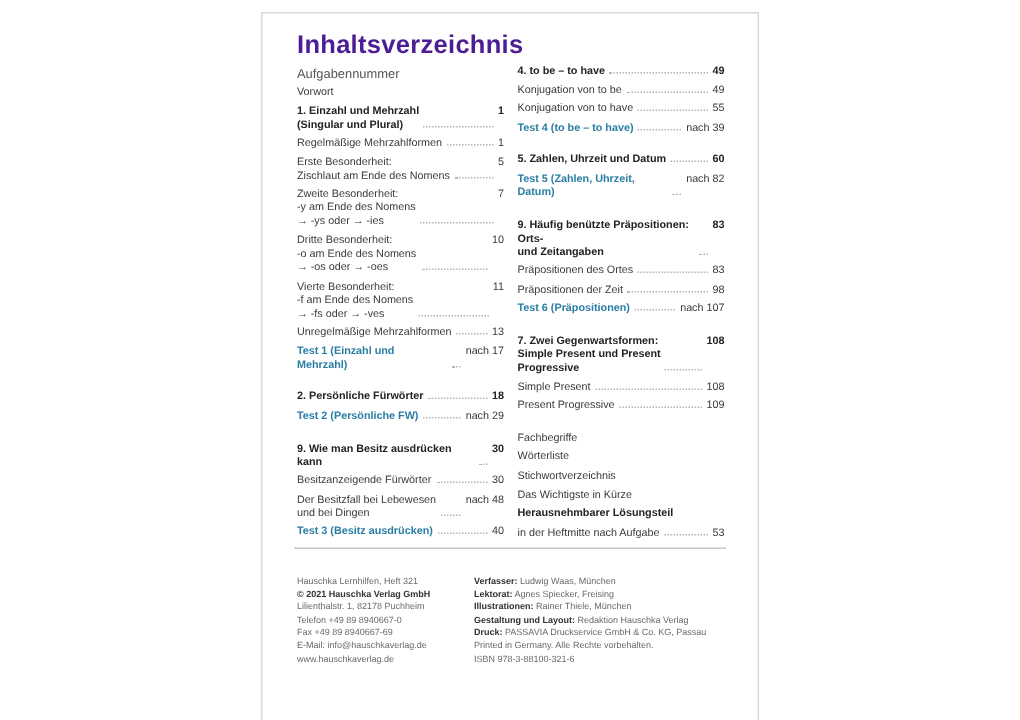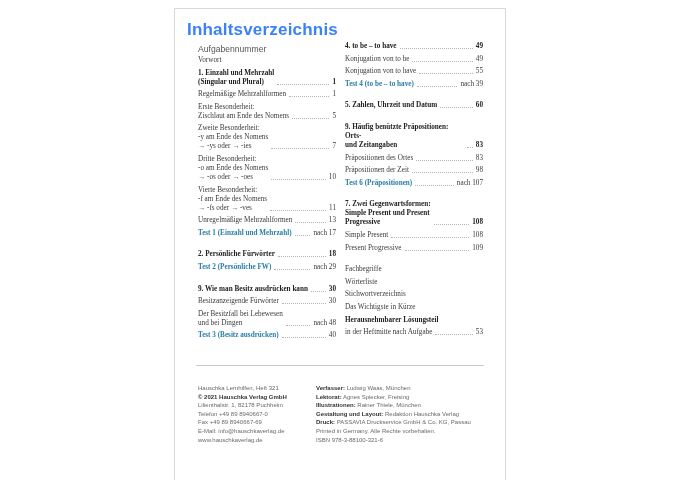--- a/index.html
+++ b/index.html
@@ -5,28 +5,28 @@
   html, body { margin: 0; padding: 0; }
   body {
     width: 680px; height: 480px; background: #ffffff; position: relative; overflow: hidden;
     font-family: "Liberation Sans", sans-serif; color: #3a3a3a;
   }
   .page {
     position: absolute; left: 174px; top: 8px; width: 332px; height: 476px;
     border: 1px solid #d8d8d8; background: #ffffff; box-sizing: border-box;
   }
   .title {
-    position: absolute; left: 187px; top: 20px; font-size: 17px; font-weight: bold;
-    color: #3b82f6; letter-spacing: 0.2px;
+    position: absolute; left: 198px; top: 20px; font-size: 17px; font-weight: bold;
+    color: #4c1d95; letter-spacing: 0.2px;
   }
   .col { position: absolute; width: 138px; font-size: 7.2px; line-height: 9px; }
   .col.left { left: 198px; top: 42px; }
   .col.right { left: 345px; top: 42px; }
   .hdr { font-size: 8.6px; color: #555; height: 14px; line-height: 14px; }
-  .row { display: flex; align-items: flex-end; margin-bottom: 3.6px; font-family: Liberation Serif, serif; }
+  .row { display: flex; margin-bottom: 3.6px; }
   .row .lbl { flex: 0 1 auto; white-space: pre-line; }
   .row .dots { flex: 1 1 auto; border-bottom: 1px dotted #b5b5b5; margin: 0 3px 2px 3px; min-width: 6px; }
   .row .pg { flex: 0 0 auto; text-align: right; }
   .row.plain .dots { border-bottom: none; }
   .bold { font-weight: bold; color: #222; }
   .test { font-weight: bold; color: #2a7ea5; }
   .gap { height: 9px; }
   .divider { position: absolute; left: 196px; top: 365px; width: 288px; border-top: 1px solid #c8c8c8; }
   .foot { position: absolute; font-size: 6px; line-height: 8.6px; color: #6a6a6a; }
   .foot.left { left: 198px; top: 384px; width: 110px; }
@@ -151,20 +151,25 @@
       <div class="row">
         <span class="lbl test">Test 4 (to be – to have)</span>
         <span class="dots"></span>
         <span class="pg">nach 39</span>
       </div>
       <div class="gap"></div>
       <div class="row">
         <span class="lbl bold">5. Zahlen, Uhrzeit und Datum</span>
         <span class="dots"></span>
         <span class="pg bold">60</span>
+      </div>
+      <div class="row">
+        <span class="lbl test">Test 5 (Zahlen, Uhrzeit, Datum)</span>
+        <span class="dots"></span>
+        <span class="pg">nach 82</span>
       </div>
       <div class="gap"></div>
       <div class="row">
         <span class="lbl bold">9. Häufig benützte Präpositionen: Orts-
 und Zeitangaben</span>
         <span class="dots"></span>
         <span class="pg bold">83</span>
       </div>
       <div class="row">
         <span class="lbl">Präpositionen des Ortes</span>

